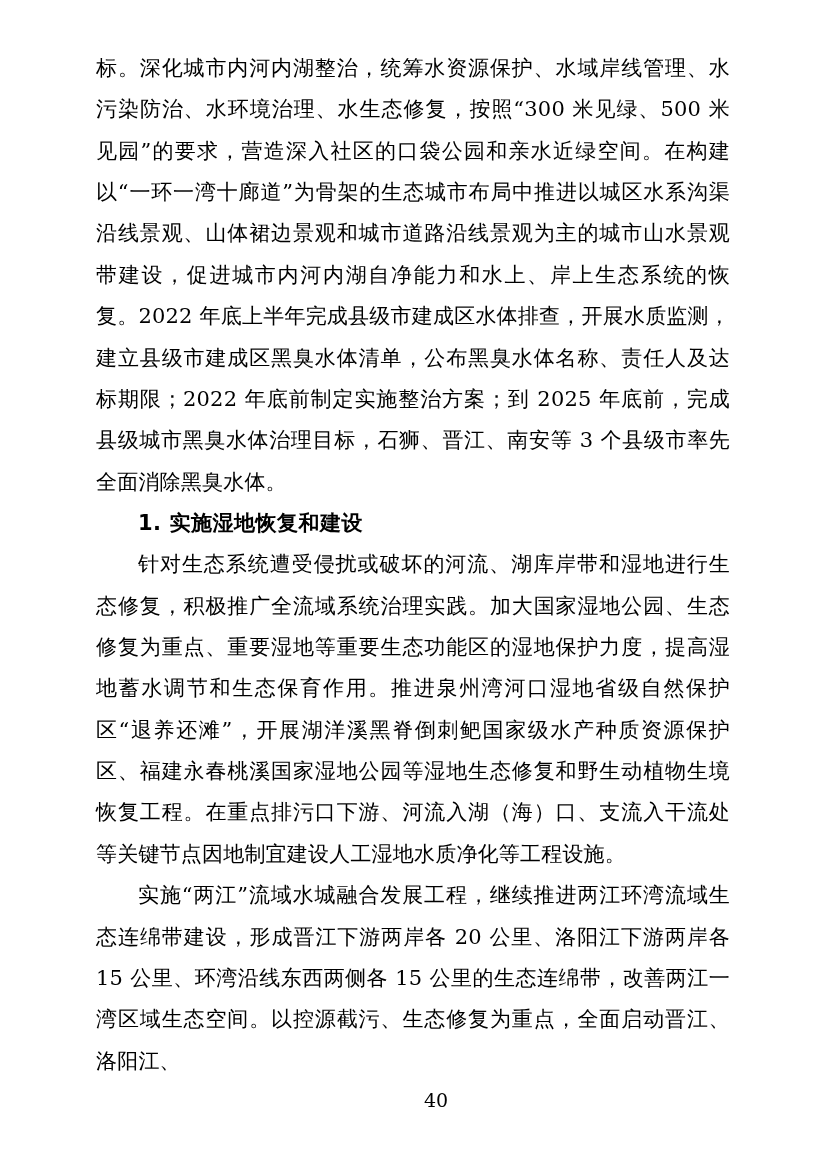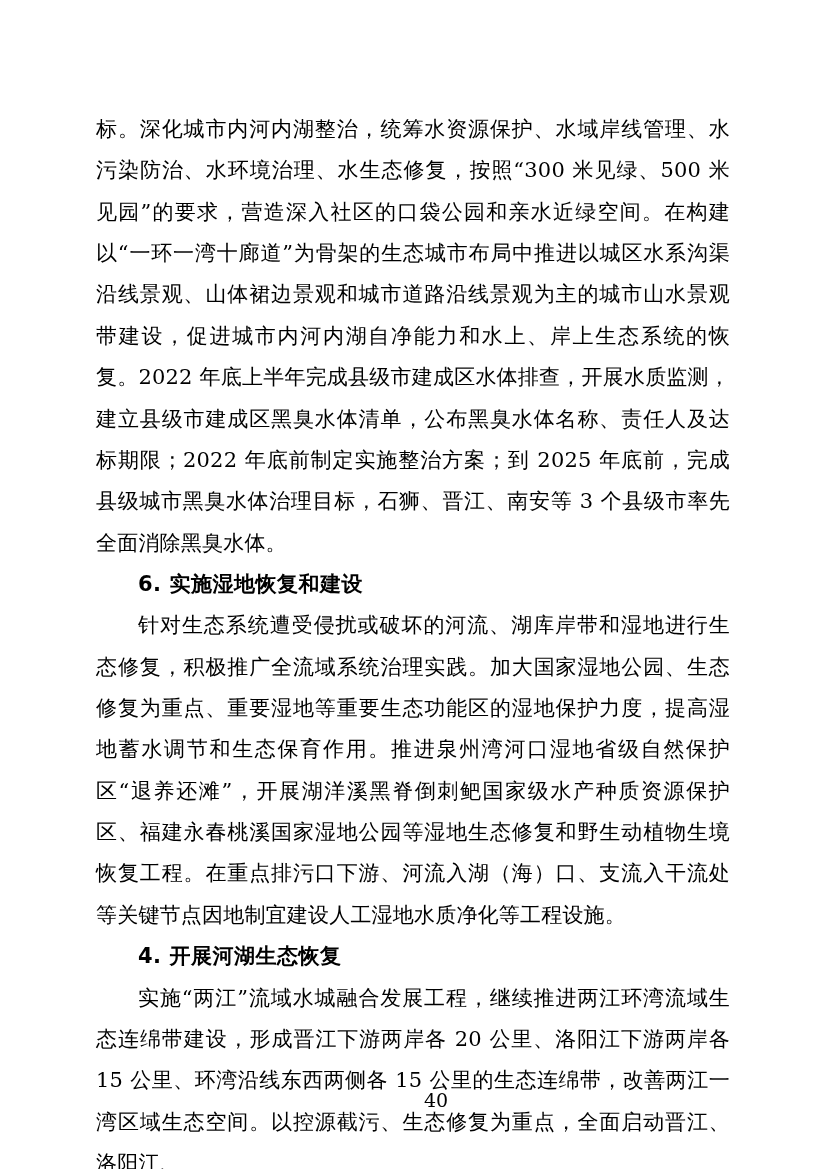--- a/index.html
+++ b/index.html
@@ -11,21 +11,21 @@
     width: 826px;
     height: 1169px;
     font-family: "DejaVu Serif", serif;
     color: #000000;
     position: relative;
   }
   .page {
     width: 826px;
     height: 1169px;
     box-sizing: border-box;
-    padding: 109px 96px 60px 96px;
+    padding: 48px 96px 60px 96px;
     position: relative;
   }
   .doc-body {
     font-size: 21px;
     line-height: 1.97;
     text-align: justify;
     text-justify: inter-ideograph;
     letter-spacing: 0.2px;
   }
   p.para {
@@ -56,24 +56,23 @@
   }
 </style>
 </head>
 <body>
 
 <div class="page">
   <div class="doc-body">
 
     <p class="para noindent">标。深化城市内河内湖整治，统筹水资源保护、水域岸线管理、水污染防治、水环境治理、水生态修复，按照“300 米见绿、500 米见园”的要求，营造深入社区的口袋公园和亲水近绿空间。在构建以“一环一湾十廊道”为骨架的生态城市布局中推进以城区水系沟渠沿线景观、山体裙边景观和城市道路沿线景观为主的城市山水景观带建设，促进城市内河内湖自净能力和水上、岸上生态系统的恢复。2022 年底上半年完成县级市建成区水体排查，开展水质监测，建立县级市建成区黑臭水体清单，公布黑臭水体名称、责任人及达标期限；2022 年底前制定实施整治方案；到 2025 年底前，完成县级城市黑臭水体治理目标，石狮、晋江、南安等 3 个县级市率先全面消除黑臭水体。</p>
 
-    <h3 class="heading">6. 实施湿地恢复和建设</h3>
+    <h3 class="heading">1. 实施湿地恢复和建设</h3>
 
     <p class="para">针对生态系统遭受侵扰或破坏的河流、湖库岸带和湿地进行生态修复，积极推广全流域系统治理实践。加大国家湿地公园、生态修复为重点、重要湿地等重要生态功能区的湿地保护力度，提高湿地蓄水调节和生态保育作用。推进泉州湾河口湿地省级自然保护区“退养还滩”，开展湖洋溪黑脊倒刺鲃国家级水产种质资源保护区、福建永春桃溪国家湿地公园等湿地生态修复和野生动植物生境恢复工程。在重点排污口下游、河流入湖（海）口、支流入干流处等关键节点因地制宜建设人工湿地水质净化等工程设施。</p>
 
-    <h3 class="heading">4. 开展河湖生态恢复</h3>
 
     <p class="para">实施“两江”流域水城融合发展工程，继续推进两江环湾流域生态连绵带建设，形成晋江下游两岸各 20 公里、洛阳江下游两岸各 15 公里、环湾沿线东西两侧各 15 公里的生态连绵带，改善两江一湾区域生态空间。以控源截污、生态修复为重点，全面启动晋江、洛阳江、</p>
 
   </div>
 
   <div class="page-number">40</div>
 </div>
 
 </body></html>

